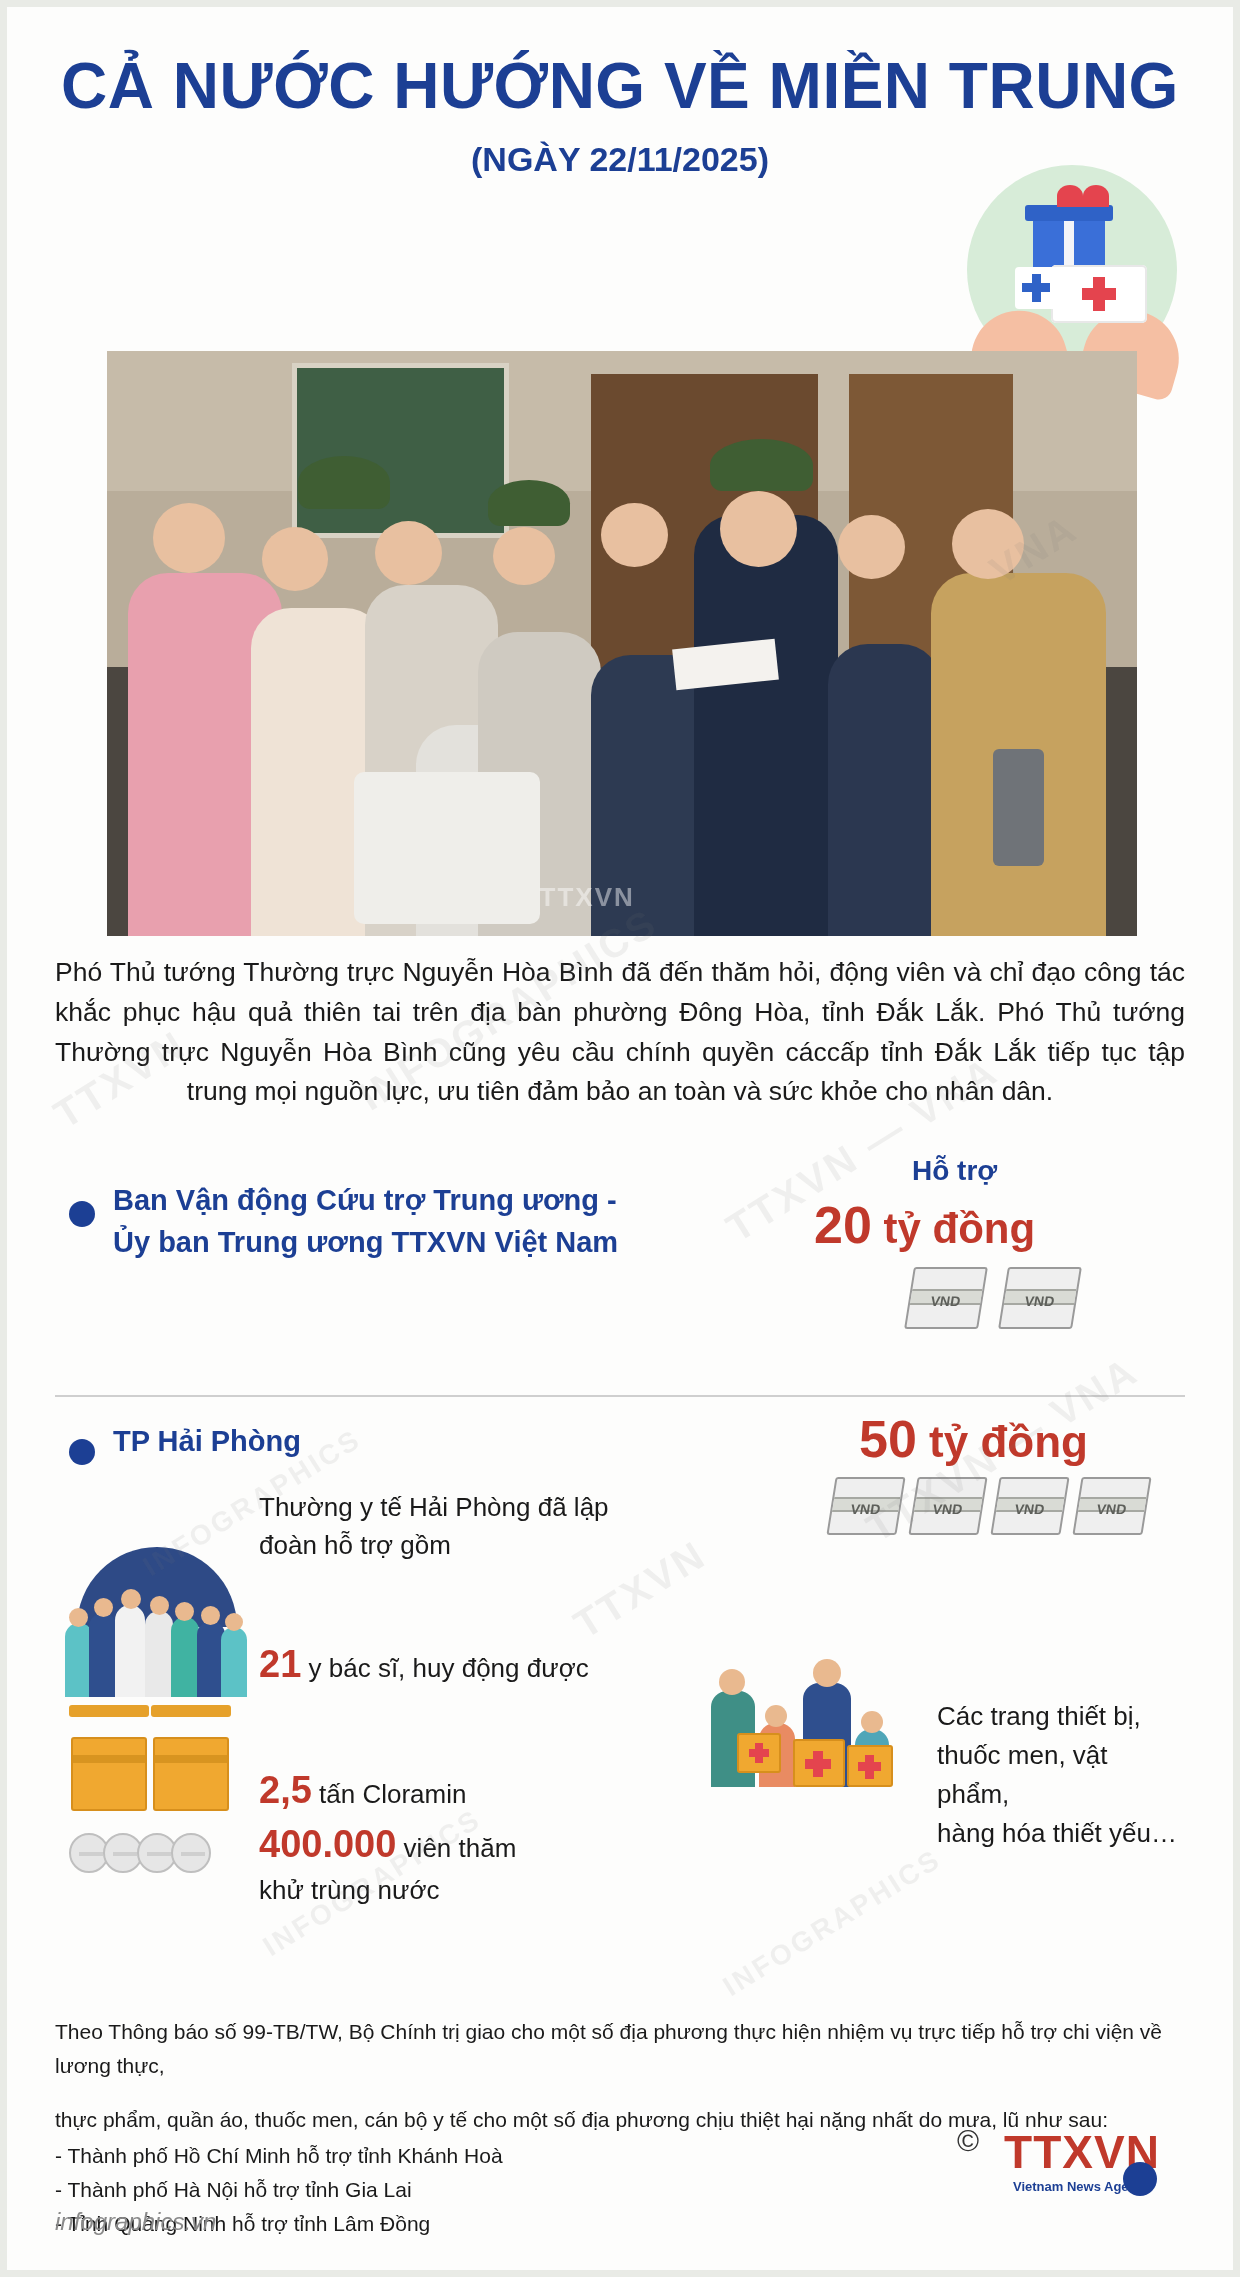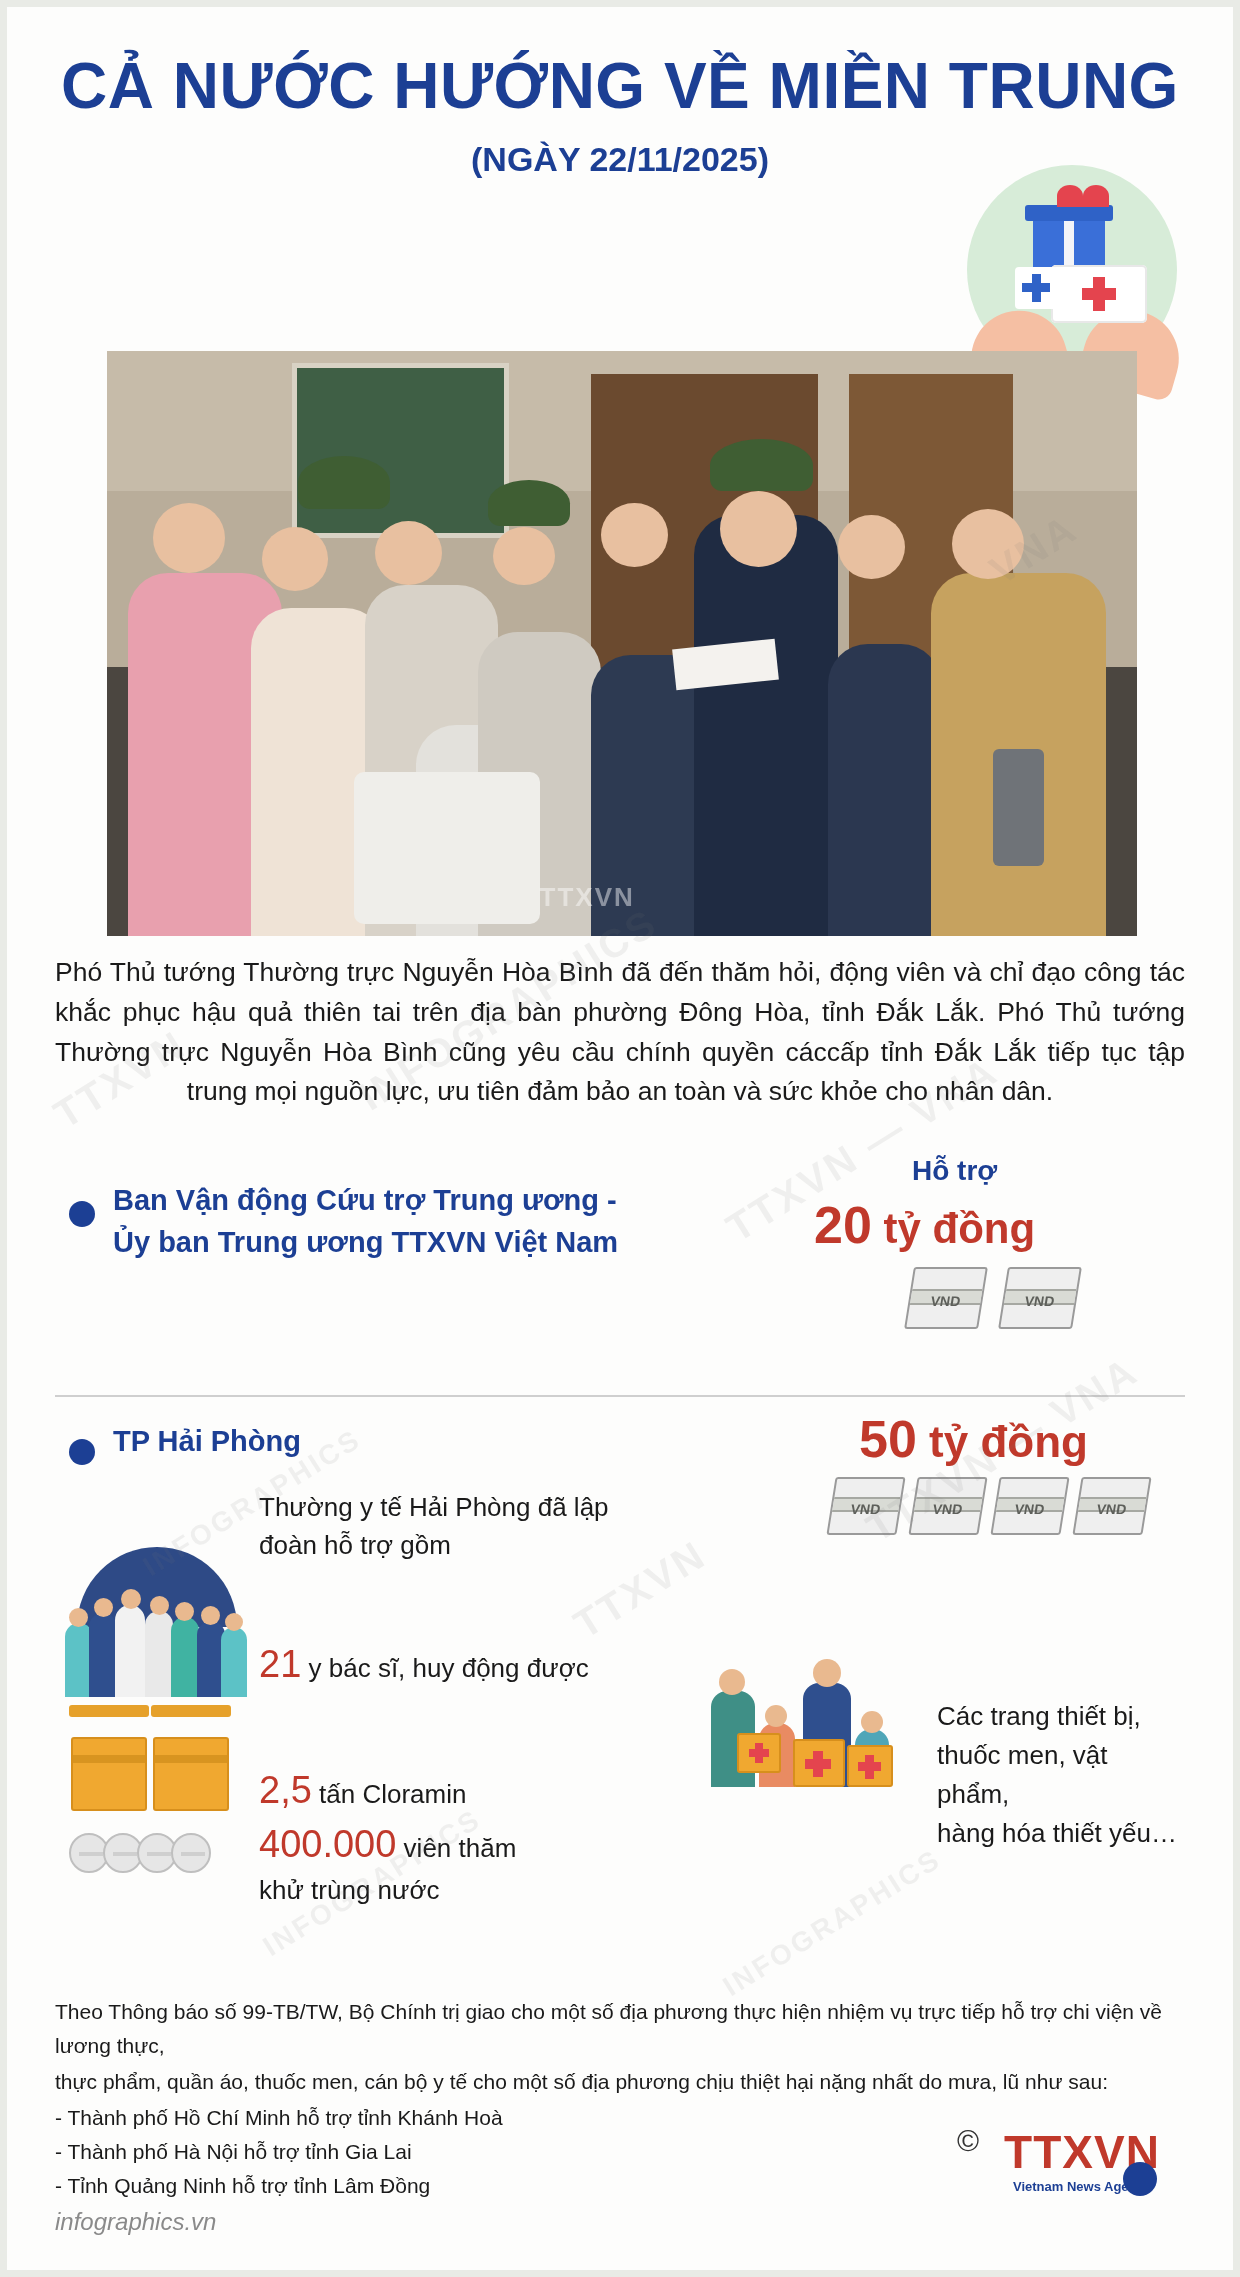--- a/index.html
+++ b/index.html
@@ -322,21 +322,21 @@
   .txt-line {
     position: absolute;
     color: #1a1a1a;
     font-size: 26px;
     line-height: 1.45;
   }
   .t-health { left: 252px; top: 1482px; width: 360px; }
   .num-red {
     color: #c0392b;
     font-size: 38px;
-    font-weight: normal;
+    font-weight: bold;
   }
   .stat-21 { position: absolute; left: 252px; top: 1630px; white-space: nowrap; }
   .stat-25 { position: absolute; left: 252px; top: 1756px; white-space: nowrap; }
   .stat-400 { position: absolute; left: 252px; top: 1810px; width: 400px; }
 
   
   .doctors { position: absolute; left: 56px; top: 1540px; width: 190px; height: 150px; }
   .doc-arc { position:absolute; left:14px; top:0; width:160px; height:80px; background:#2e4a86; border-radius:80px 80px 0 0; }
   .doc { position:absolute; bottom:0; border-radius: 18px 18px 0 0; }
   .d1 { left:2px;   width:28px; height:74px; background:#5cc2c6; }
@@ -409,21 +409,21 @@
   
   .note {
     position: absolute;
     left: 48px;
     top: 1988px;
     width: 1140px;
     color: #1a1a1a;
     font-size: 21px;
     line-height: 1.62;
   }
-  .note .lead-ln { margin-bottom: 2px; }
+  .note .lead-ln { margin-bottom: 2px; margin-top: 20px; }
   .note .item { white-space: nowrap; }
 
   
   .copy {
     position: absolute;
     right: 254px;
     bottom: 112px;
     font-size: 30px;
     color: #333;
   }

